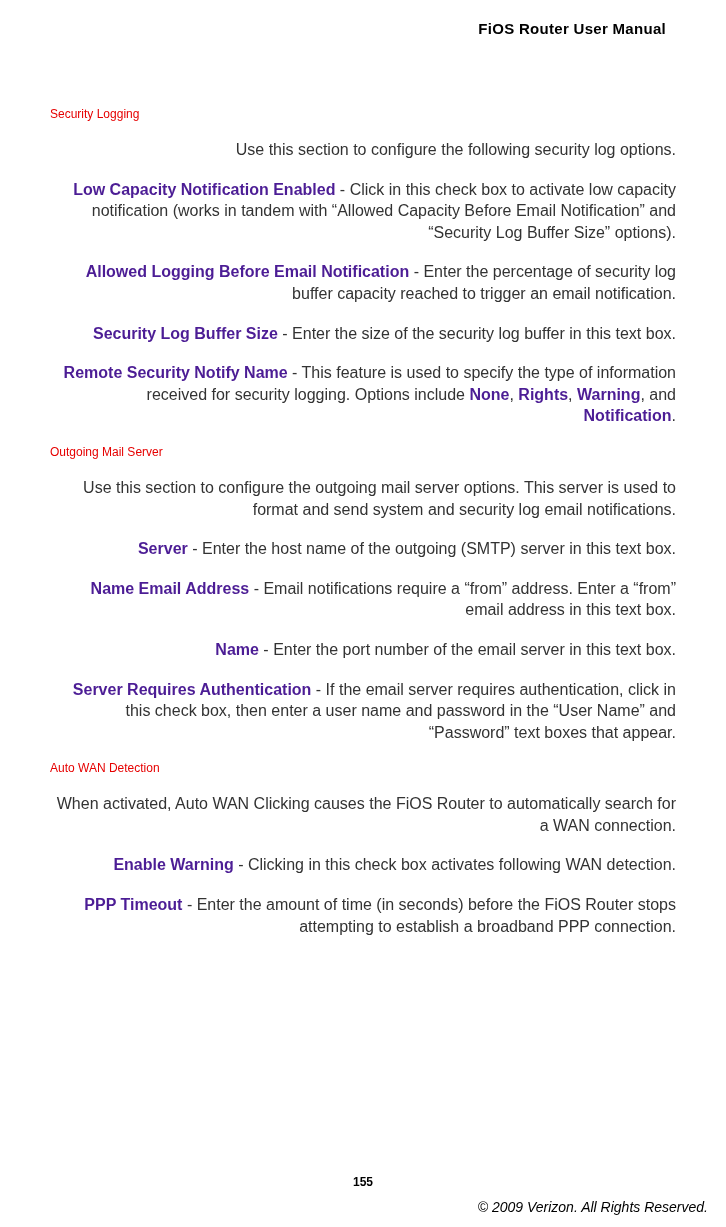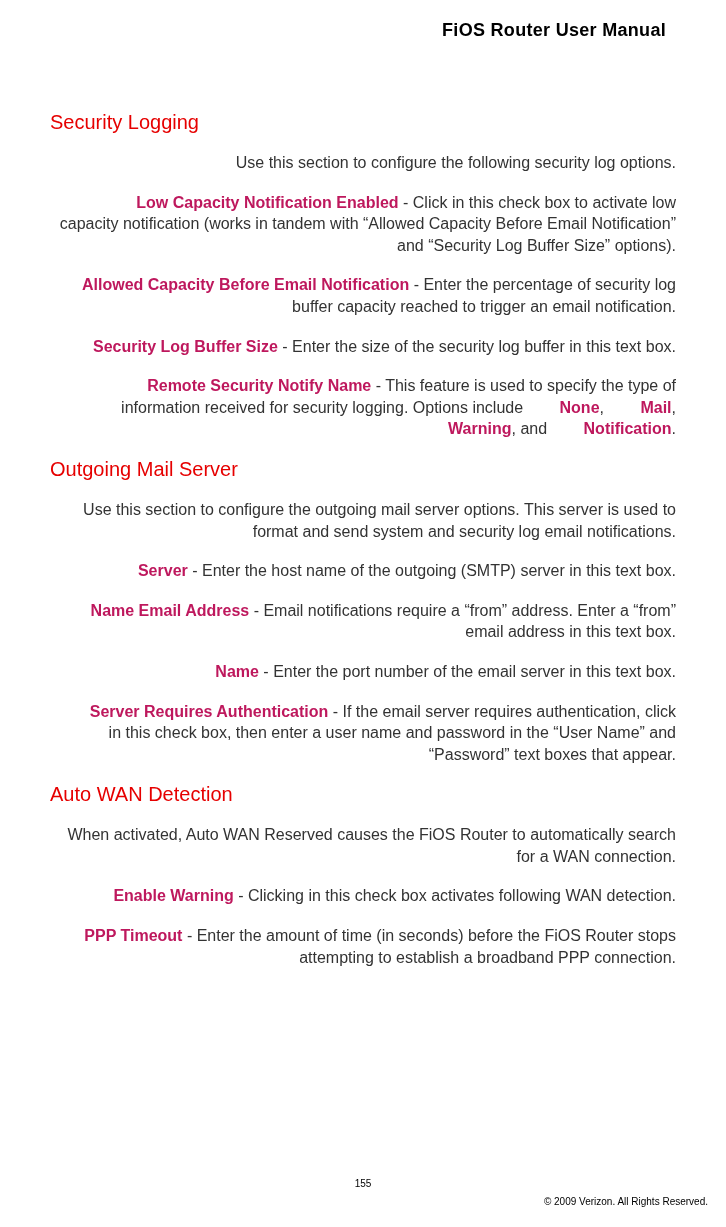--- a/index.html
+++ b/index.html
@@ -12,85 +12,85 @@
       height: 1227px;
       background: #ffffff;
       font-family: "Segoe UI", "Helvetica Neue", Arial, sans-serif;
       color: #333;
       position: relative;
       padding: 20px 50px 40px 50px;
     }
     .header-title {
       text-align: right;
       font-weight: 900;
-      font-size: 18px;
+      font-size: 15px;
       color: #000;
       margin-bottom: 70px;
       letter-spacing: 0.3px;
       padding-right: 10px;
     }
     .section-heading {
       color: #e60000;
-      font-size: 20px;
+      font-size: 12px;
       font-weight: 400;
       margin-bottom: 18px;
       margin-top: 6px;
     }
     .body-para {
       font-size: 16px;
       line-height: 1.35;
       color: #333;
       margin-bottom: 18px;
       text-align: right;
     }
     .bold {
       font-weight: 700;
-      color: #be185d;
-      margin-left: 32px;
+      color: #4c1d95;
     }
     .page-number {
       position: absolute;
       bottom: 38px;
       left: 0;
       right: 0;
       text-align: center;
-      font-weight: 400;
-      font-size: 10px;
+      font-weight: 700;
+      font-size: 12px;
       color: #000;
     }
     .copyright {
       position: absolute;
-      bottom: 20px;
+      bottom: 12px;
       right: 18px;
-      font-size: 10px;
+      font-size: 14px;
       color: #000;
+      font-style: italic;
     }
   </style>
 </head>
 <body>
 
 <div class="header-title">FiOS Router User Manual</div>
 
 <div class="section-heading">Security Logging</div>
 <p class="body-para">Use this section to configure the following security log options.</p>
 
 <p class="body-para">
   <span class="bold">Low Capacity Notification Enabled</span><span> - Click in this check box to activate low capacity notification (works in tandem with “Allowed Capacity Before Email Notification” and “Security Log Buffer Size” options).</span>
 </p>
 
 <p class="body-para">
-  <span class="bold">Allowed Capacity Before Email Notification</span><span> - Enter the percentage of security log buffer capacity reached to trigger an email notification.</span>
+  <span class="bold">Allowed Logging Before Email Notification</span><span> - Enter the percentage of security log buffer capacity reached to trigger an email notification.</span>
 </p>
 
 <p class="body-para">
   <span class="bold">Security Log Buffer Size</span><span> - Enter the size of the security log buffer in this text box.</span>
 </p>
 
 <p class="body-para">
-  <span class="bold">Remote Security Notify Name</span><span> - This feature is used to specify the type of information received for security logging. Options include </span><span class="bold">None</span><span>, </span><span class="bold">Mail</span><span>, </span><span class="bold">Warning</span><span>, and </span><span class="bold">Notification</span><span>.</span>
+  <span class="bold">Remote Security Notify Name</span><span> - This feature is used to specify the type of information received for security logging. Options include </span><span class="bold">None</span><span>, </span><span class="bold">Rights</span><span>, </span><span class="bold">Warning</span><span>, and </span><span class="bold">Notification</span><span>.</span>
 </p>
 
 <div class="section-heading">Outgoing Mail Server</div>
 <p class="body-para">Use this section to configure the outgoing mail server options. This server is used to format and send system and security log email notifications.</p>
 
 <p class="body-para">
   <span class="bold">Server</span><span> - Enter the host name of the outgoing (SMTP) server in this text box.</span>
 </p>
 
 <p class="body-para">
@@ -99,21 +99,21 @@
 
 <p class="body-para">
   <span class="bold">Name</span><span> - Enter the port number of the email server in this text box.</span>
 </p>
 
 <p class="body-para">
   <span class="bold">Server Requires Authentication</span><span> - If the email server requires authentication, click in this check box, then enter a user name and password in the “User Name” and “Password” text boxes that appear.</span>
 </p>
 
 <div class="section-heading">Auto WAN Detection</div>
-<p class="body-para">When activated, Auto WAN Reserved causes the FiOS Router to automatically search for a WAN connection.</p>
+<p class="body-para">When activated, Auto WAN Clicking causes the FiOS Router to automatically search for a WAN connection.</p>
 
 <p class="body-para">
   <span class="bold">Enable Warning</span><span> - Clicking in this check box activates following WAN detection.</span>
 </p>
 
 <p class="body-para">
   <span class="bold">PPP Timeout</span><span> - Enter the amount of time (in seconds) before the FiOS Router stops attempting to establish a broadband PPP connection.</span>
 </p>
 
 <div class="page-number">155</div>

